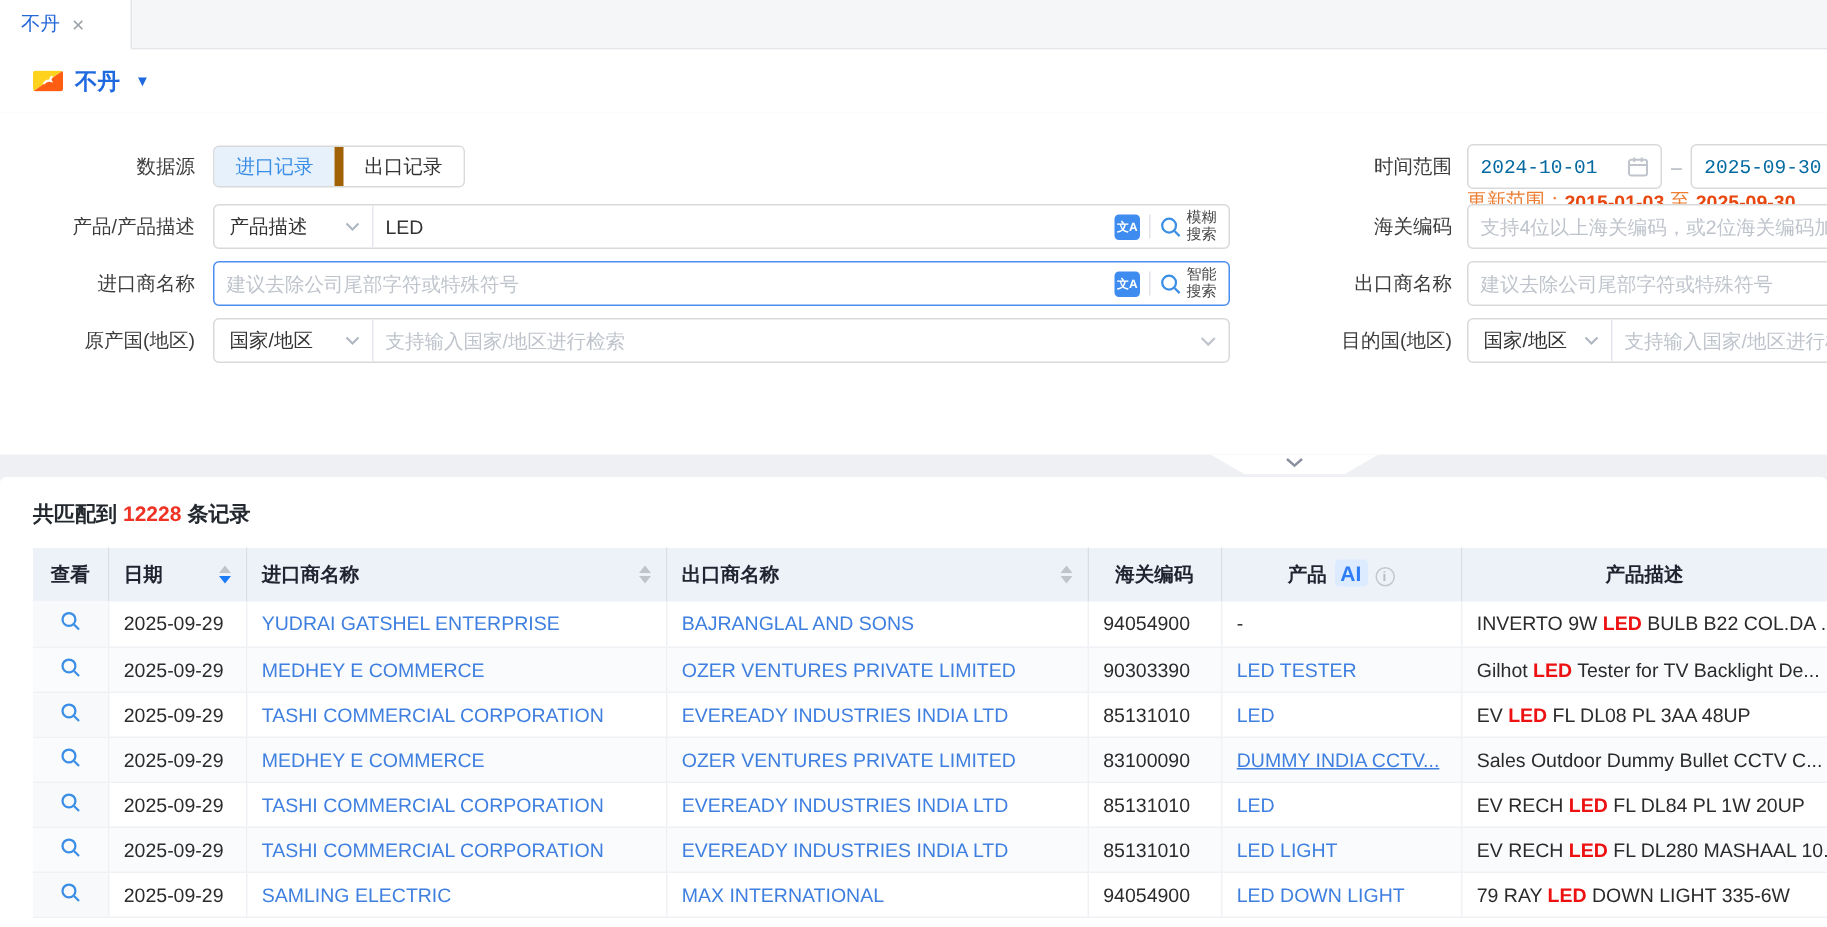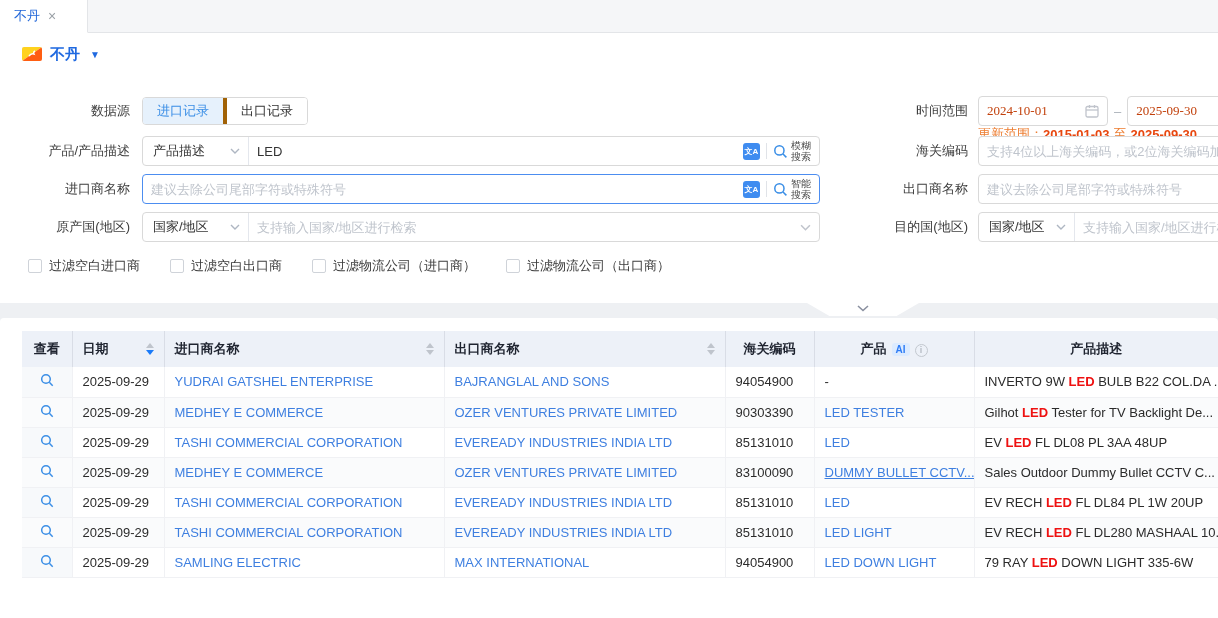--- a/index.html
+++ b/index.html
@@ -21,21 +21,21 @@
 
   
   .form-panel { position:relative; background:#fff; height:228px; }
   .frow { position:absolute; display:flex; align-items:center; height:28px; }
   .flabel { width:130px; text-align:right; margin-right:12px; color:#3c3c3c; flex:none; }
   .flabel-r { width:82px; text-align:right; margin-right:10px; color:#3c3c3c; flex:none; }
 
   .seg { display:flex; border:1px solid #d9d9d9; border-radius:4px; overflow:hidden; height:28px; }
   .seg-btn { padding:0 14px; display:flex; align-items:center; background:#fff; color:#333; cursor:pointer; }
   .seg-btn.sel { background:#e6f1fc; color:#3a8ee6; }
-  .seg-btn + .seg-btn { border-left:4px solid #a16207; }
+  .seg-btn + .seg-btn { border-left:6px solid #a16207; }
 
   .group { display:flex; align-items:center; border:1px solid #d9d9d9; border-radius:4px; height:30px; background:#fff; }
   .group.focus { border-color:#4c8df0; }
   .fake-select { display:flex; align-items:center; justify-content:space-between; padding:0 8px 0 10px;
     height:100%; flex:none; cursor:pointer; border-right:1px solid #e4e7ed; color:#333; }
   .sel-caret { margin-left:8px; }
   .grp-input { border:none; outline:none; flex:1; height:100%; padding:0 8px; font-size:13px; color:#333;
     font-family:inherit; background:transparent; min-width:0; }
   .grp-input::placeholder { color:#bfc4cc; }
   .icon-zone { display:flex; align-items:center; gap:6px; padding:0 8px 0 4px; flex:none; }
@@ -44,21 +44,21 @@
   .vdiv { width:1px; height:16px; background:#e0e3e8; }
   .search-mode { display:flex; align-items:center; gap:3px; cursor:pointer; }
   .mode-txt { font-size:10px; line-height:11px; color:#4a4a4a; }
 
   .plain-input { border:1px solid #d9d9d9; border-radius:4px; height:30px; padding:0 8px; font-size:13px;
     color:#333; font-family:inherit; outline:none; }
   .plain-input::placeholder { color:#bfc4cc; }
 
   .date-box { display:flex; align-items:center; border:1px solid #d9d9d9; border-radius:4px; height:30px;
     padding:0 8px; background:#fff; gap:6px; }
-  .date-box input { border:none; outline:none; width:92px; font-size:13px; color:#c2410c; font-family:Liberation Serif, serif; }
+  .date-box input { border:none; outline:none; width:92px; font-size:13px; color:#0369a1; font-family:Liberation Mono, monospace; }
   .date-dash { color:#aab0b8; margin:0 6px; }
 
   .update-line { font-size:13px; }
   .u-label { color:#ed7d31; }
   .u-date { color:#e8470f; font-weight:bold; }
   .u-word { color:#ed7d31; }
 
   .chk-row { display:flex; align-items:center; gap:30px; }
   .chk-item { display:flex; align-items:center; gap:7px; cursor:pointer; color:#3c3c3c; }
   .chk-box { width:14px; height:14px; border:1px solid #cfd3d9; border-radius:2px; background:#fff; flex:none; }
@@ -86,21 +86,21 @@
   .res .lnk.und { text-decoration:underline; }
   .hl { color:#ee1111; font-weight:bold; }
 
   .th-flex { display:flex; align-items:center; justify-content:space-between; }
   .sorter { display:inline-flex; flex-direction:column; gap:2px; cursor:pointer; margin-left:6px; }
   .car { width:0; height:0; border-left:4px solid transparent; border-right:4px solid transparent; }
   .car.up { border-bottom:5px solid #bfc4cc; }
   .car.dn { border-top:5px solid #bfc4cc; }
   .car.dn.on { border-top-color:#1a7af8; }
 
-  .ai-badge { background:#dcebff; color:#2e7cf6; font-weight:bold; font-size:10px; border-radius:3px;
+  .ai-badge { background:#dcebff; color:#2e7cf6; font-weight:bold; font-size:14px; border-radius:3px;
     padding:1px 4px; margin-left:5px; }
   .info-ic { display:inline-flex; width:13px; height:13px; border:1px solid #c3c8cf; border-radius:50%;
     color:#b6bcc4; font-size:9px; align-items:center; justify-content:center; margin-left:5px; font-style:normal; }
 </style>
 </head>
 <body>
 
 <div class="tabbar">
   <div class="tab">
     <span class="tab-title">不丹</span>
@@ -183,38 +183,20 @@
       </div>
       <input class="grp-input" placeholder="支持输入国家/地区进行检索" style="">
       <div class="icon-zone">
         <svg width="11" height="7" viewBox="0 0 10 6">
             <path d="M1 1 L5 5 L9 1" stroke="#c0c4cc" stroke-width="1.4" fill="none"></path>
           </svg>
       </div>
     </div>
   </div>
 
-  <div class="frow chk-row" style="top:180px; left:28px; height:22px;" id="chk-row">
-      <label class="chk-item">
-        <span class="chk-box"></span>
-        <span>过滤空白进口商</span>
-      </label>
-      <label class="chk-item">
-        <span class="chk-box"></span>
-        <span>过滤空白出口商</span>
-      </label>
-      <label class="chk-item">
-        <span class="chk-box"></span>
-        <span>过滤物流公司（进口商）</span>
-      </label>
-      <label class="chk-item">
-        <span class="chk-box"></span>
-        <span>过滤物流公司（出口商）</span>
-      </label>
-    </div>
 
   <div class="frow update-line" style="top:2px; left:978px; height:18px;margin-top:48px;">
     <span class="u-label">更新范围：</span>
     <span class="u-date">2015-01-03</span>
     <span class="u-word" style="margin:0 4px;">至</span>
     <span class="u-date">2025-09-30</span>
   </div>
 
   <div class="frow" style="top:22px; left:886px;">
     <span class="flabel-r">时间范围</span>
@@ -256,20 +238,23 @@
   </div>
 
   <div class="notch">
     <svg width="14" height="8" viewBox="0 0 14 8">
         <path d="M2 2 L7 6.5 L12 2" stroke="#8a90a0" stroke-width="1.6" fill="none"></path>
       </svg>
   </div>
 </div>
 
 <div class="results-panel">
+  <div class="summary">
+    <span>共匹配到</span><span class="cnt">12228</span><span>条记录</span>
+  </div>
 
   <table class="res">
     <colgroup>
       <col style="width:50px">
         <col style="width:92px">
         <col style="width:280px">
         <col style="width:281px">
       <col style="width:89px">
         <col style="width:160px">
         <col>
@@ -350,21 +335,21 @@
         </tr>
         <tr class="even">
           <td class="center view-cell"><svg width="14" height="14" viewBox="0 0 15 15">
               <circle cx="6.4" cy="6.4" r="4.6" stroke="#3a8ee6" stroke-width="1.6" fill="none"></circle>
               <path d="M10 10 L13.6 13.6" stroke="#3a8ee6" stroke-width="1.6"></path>
             </svg></td>
           <td>2025-09-29</td>
           <td><span class="lnk">MEDHEY E COMMERCE</span></td>
           <td><span class="lnk">OZER VENTURES PRIVATE LIMITED</span></td>
           <td>83100090</td>
-          <td><span class="lnk und">DUMMY BULLET CCTV...</span></td>
+          <td><span class="lnk und">DUMMY INDIA CCTV...</span></td>
           <td>Sales Outdoor Dummy Bullet CCTV C...</td>
         </tr>
         <tr class="odd">
           <td class="center view-cell"><svg width="14" height="14" viewBox="0 0 15 15">
               <circle cx="6.4" cy="6.4" r="4.6" stroke="#3a8ee6" stroke-width="1.6" fill="none"></circle>
               <path d="M10 10 L13.6 13.6" stroke="#3a8ee6" stroke-width="1.6"></path>
             </svg></td>
           <td>2025-09-29</td>
           <td><span class="lnk">TASHI COMMERCIAL CORPORATION</span></td>
           <td><span class="lnk">EVEREADY INDUSTRIES INDIA LTD</span></td>

